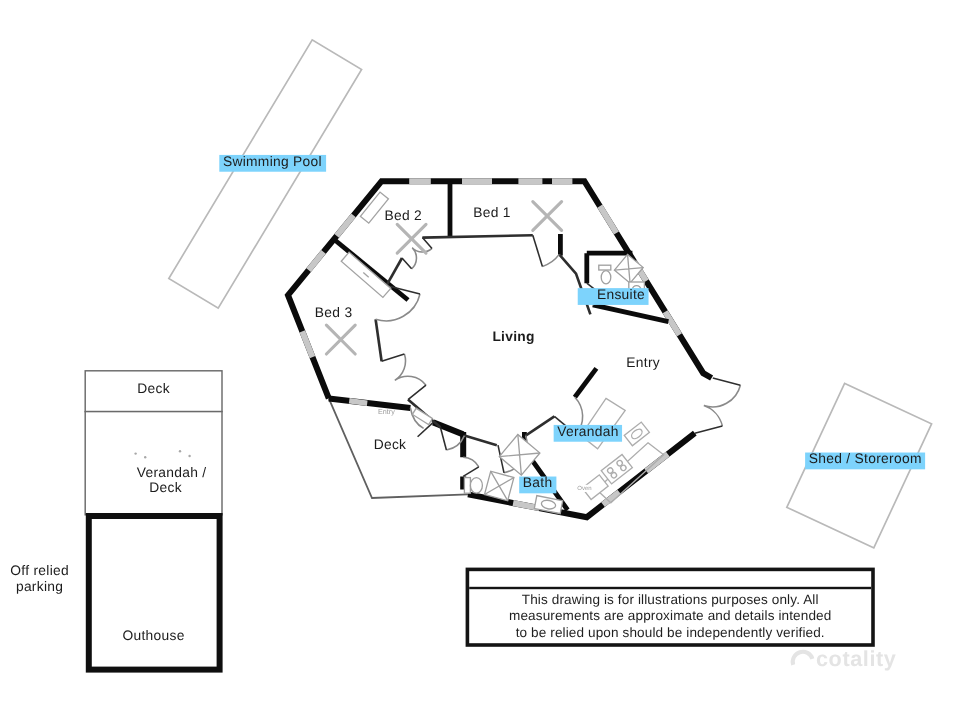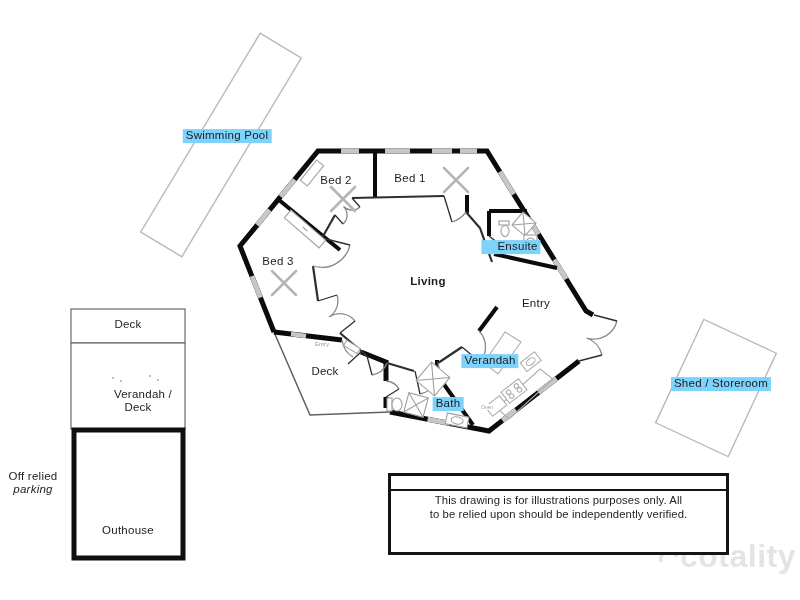--- a/index.html
+++ b/index.html
@@ -11,34 +11,34 @@
   .lbl{
     position:absolute;transform:translate(-50%,-50%);
     font-size:11.5px;color:#1c1c1c;letter-spacing:.25px;
     background:#7dd3fc;padding:0 3px;white-space:nowrap;line-height:1.2;
     z-index:3;
   }
   .nobg{background:transparent;padding:0;}
   .tiny{font-size:6px;color:#9b9b9b;letter-spacing:0;background:transparent;padding:0;}
   .micro{font-size:5px;color:#9b9b9b;letter-spacing:0;background:#fff;padding:0 1px;}
   #disclaimer{
-    position:absolute;left:388px;top:473px;width:341px;height:82px;
+    position:absolute;left:388px;top:473px;width:341px;height:66px;
     border:3px solid #141414;background:#ffffff;box-sizing:border-box;z-index:4;
   }
   #disclaimer .strip{height:13px;border-bottom:2px solid #141414;}
   #disclaimer .txt{
     text-align:center;font-size:11.3px;line-height:13.8px;color:#1f1f1f;
     padding-top:3px;letter-spacing:.1px;
   }
   #watermark{
     position:absolute;left:658px;top:538px;display:flex;align-items:center;z-index:2;
     color:#e4e4e4;
   }
   #watermark .wm-text{
-    font-size:32px;font-weight:700;letter-spacing:.5px;color:#e4e4e4;
+    font-size:18px;font-weight:700;letter-spacing:.5px;color:#e4e4e4;
   }
   .dot{position:absolute;width:2px;height:2px;border-radius:50%;background:#a8a8a8;z-index:3;}
 </style>
 </head>
 <body>
 
 <div id="canvas">
 
   <svg id="plan-svg" width="800" height="600" viewBox="0 0 800 600">
 
@@ -203,21 +203,21 @@
   </svg>
 
   <div class="lbl" style="left:227px;top:136px;">Swimming Pool</div>
   <div class="lbl" style="left:721px;top:384px;">Shed / Storeroom</div>
 
   <div class="lbl nobg" style="left:128px;top:325px;">Deck</div>
   <div class="lbl nobg" style="left:143px;top:395px;">Verandah /</div>
   <div class="lbl nobg" style="left:138px;top:408px;">Deck</div>
   <div class="lbl nobg" style="left:128px;top:500px;margin-top:31px;">Outhouse</div>
   <div class="lbl nobg" style="left:33px;top:477px;">Off relied</div>
-  <div class="lbl nobg" style="left:33px;top:490px;font-style:italic;">parking</div>
+  <div class="lbl nobg" style="left:33px;top:490px;">parking</div>
 
   <div class="lbl nobg" style="left:336px;top:181px;">Bed 2</div>
   <div class="lbl nobg" style="left:410px;top:179px;">Bed 1</div>
   <div class="lbl" style="left:511px;top:247px;padding-left:16px;">Ensuite</div>
   <div class="lbl nobg" style="left:278px;top:262px;">Bed 3</div>
   <div class="lbl nobg" style="left:428px;top:282px;font-weight:bold;">Living</div>
   <div class="lbl nobg" style="left:536px;top:304px;">Entry</div>
   <div class="lbl" style="left:490px;top:361px;">Verandah</div>
   <div class="lbl" style="left:448px;top:404px;">Bath</div>
   <div class="lbl nobg" style="left:325px;top:372px;">Deck</div>
@@ -226,20 +226,21 @@
 
   <div class="dot" style="left:112px;top:377px;"></div>
   <div class="dot" style="left:120px;top:380px;"></div>
   <div class="dot" style="left:149px;top:375px;"></div>
   <div class="dot" style="left:157px;top:379px;"></div>
 
   <div id="disclaimer">
     <div class="strip"></div>
     <div class="txt">
       <div>This drawing is for illustrations purposes only. All</div>
+      <div>measurements are approximate and details intended</div>
       <div>to be relied upon should be independently verified.</div>
     </div>
   </div>
 
   <div id="watermark">
     <svg width="22" height="22" viewBox="0 0 22 22">
       <path d="M3 16 A8 8 0 1 1 19 11" fill="none" stroke="#e4e4e4" stroke-width="3.4"></path>
     </svg>
     <span class="wm-text">cotality</span>
   </div>

